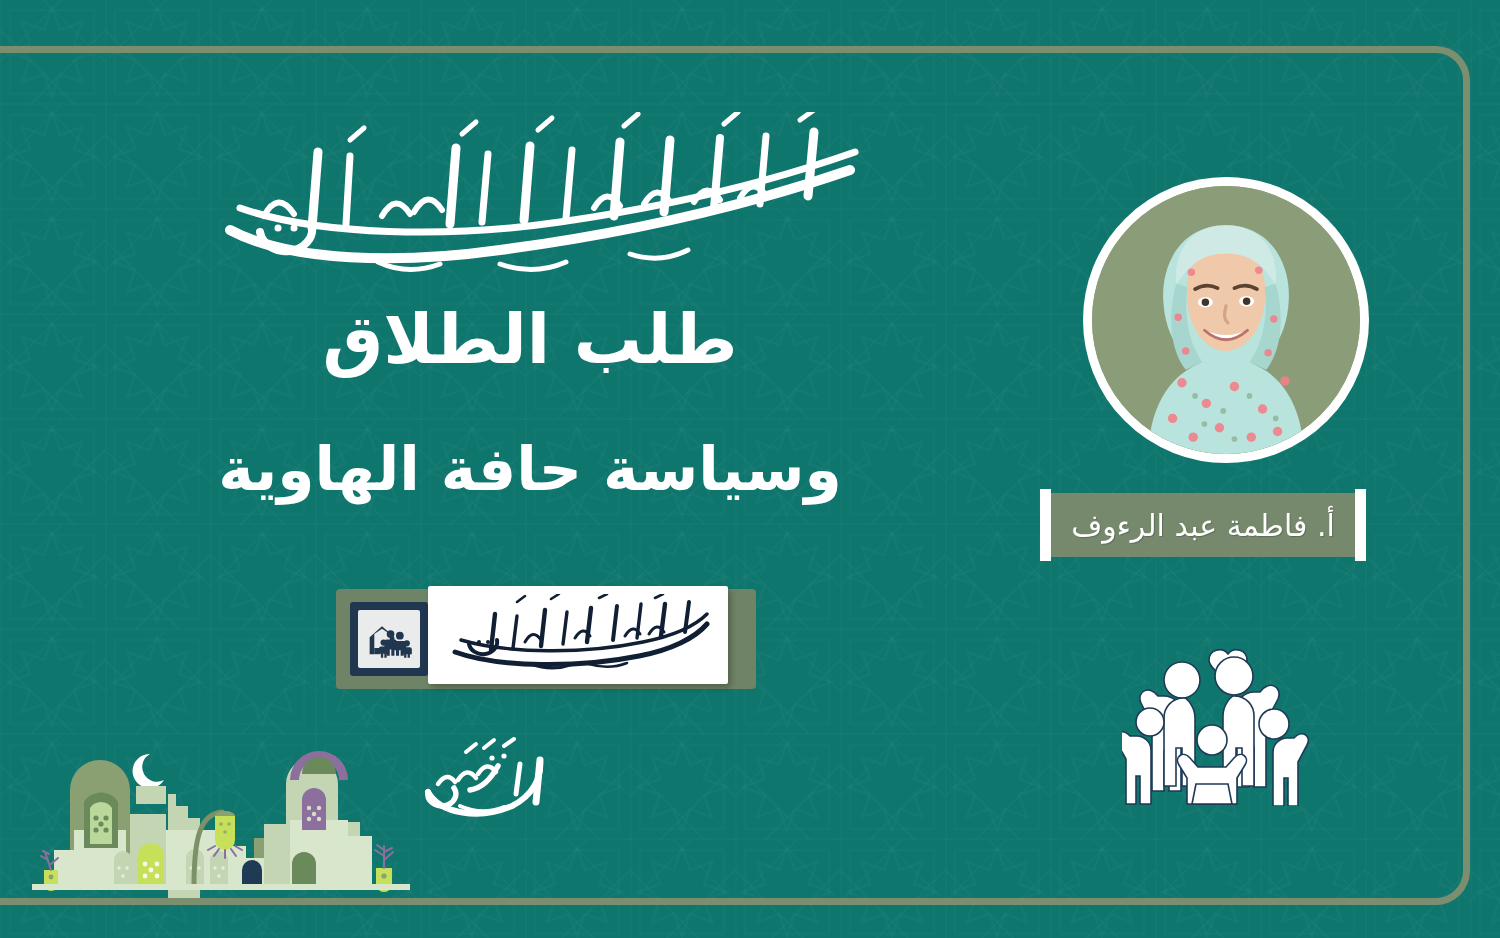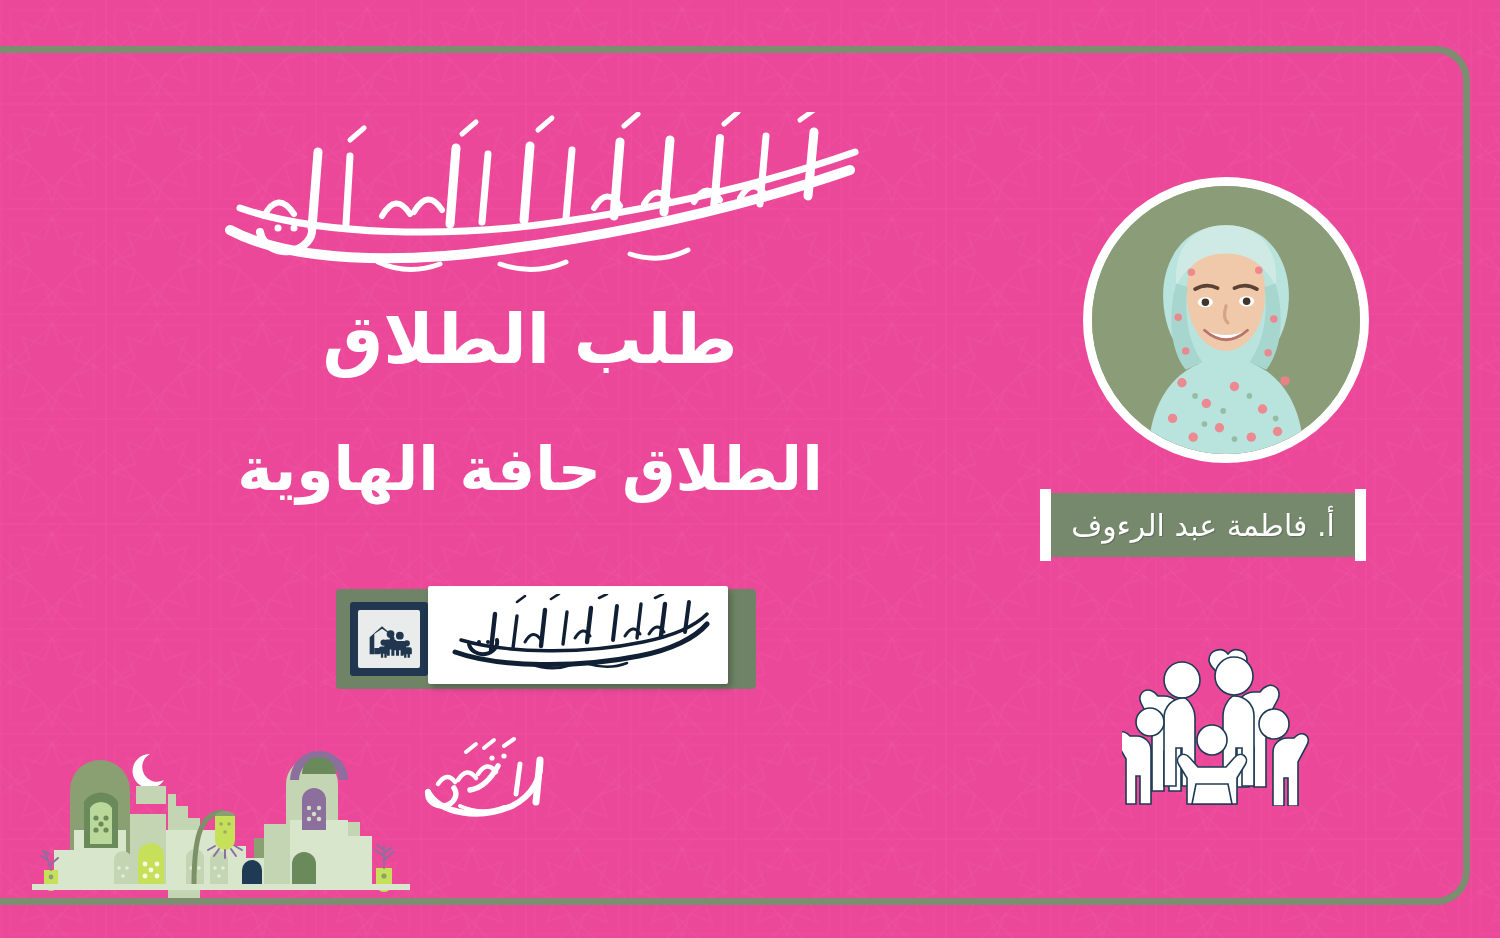--- a/index.html
+++ b/index.html
@@ -1,20 +1,20 @@
 <!DOCTYPE html>
 <html lang="ar" dir="rtl"><head>
 <meta charset="utf-8">
 <style>
   html,body{margin:0;padding:0;background:#0f2133;}
   #poster{
     position:relative;
     width:1500px;height:938px;
     overflow:hidden;
-    background-color:#ec4899;
+    background-color:#0f766e;
     font-family:"DejaVu Sans","Liberation Sans",sans-serif;
     color:#ffffff;
   }
   
   #pattern{
     position:absolute;inset:0;
     opacity:.55;
     background-image:
       repeating-linear-gradient(45deg, rgba(255,255,255,.035) 0 2px, transparent 2px 52px),
       repeating-linear-gradient(-45deg, rgba(255,255,255,.035) 0 2px, transparent 2px 52px),
@@ -189,21 +189,21 @@
         <path d="M524 12 l 14 -12" stroke-width="5"></path>
         <path d="M600 8 l 14 -10" stroke-width="5"></path>
         <path d="M178 150 q 30 14 62 2" stroke-width="5"></path>
         <path d="M300 152 q 34 12 66 -2" stroke-width="5"></path>
         <path d="M430 142 q 30 10 58 -4" stroke-width="5"></path>
       </g>
     </svg>
   </div>
 
   <div class="headline" id="headline-1">طلب الطلاق</div>
-  <div class="headline" id="headline-2">الطلاق حافة الهاوية</div>
+  <div class="headline" id="headline-2">وسياسة حافة الهاوية</div>
 
   <div id="program-label">
     <div id="program-greenbar"></div>
     <div id="program-iconframe">
       <div id="program-iconplate">
         <svg viewBox="0 0 62 58" width="48" height="45" aria-hidden="true">
           <g fill="#21374f">
             <path d="M6 26 L22 12 L38 26 L38 30 L32 30 L32 22 L22 15 L12 22 L12 48 L6 48 Z"></path>
             <rect x="12" y="40" width="7" height="8"></rect>
             <circle cx="33" cy="22" r="5"></circle>

